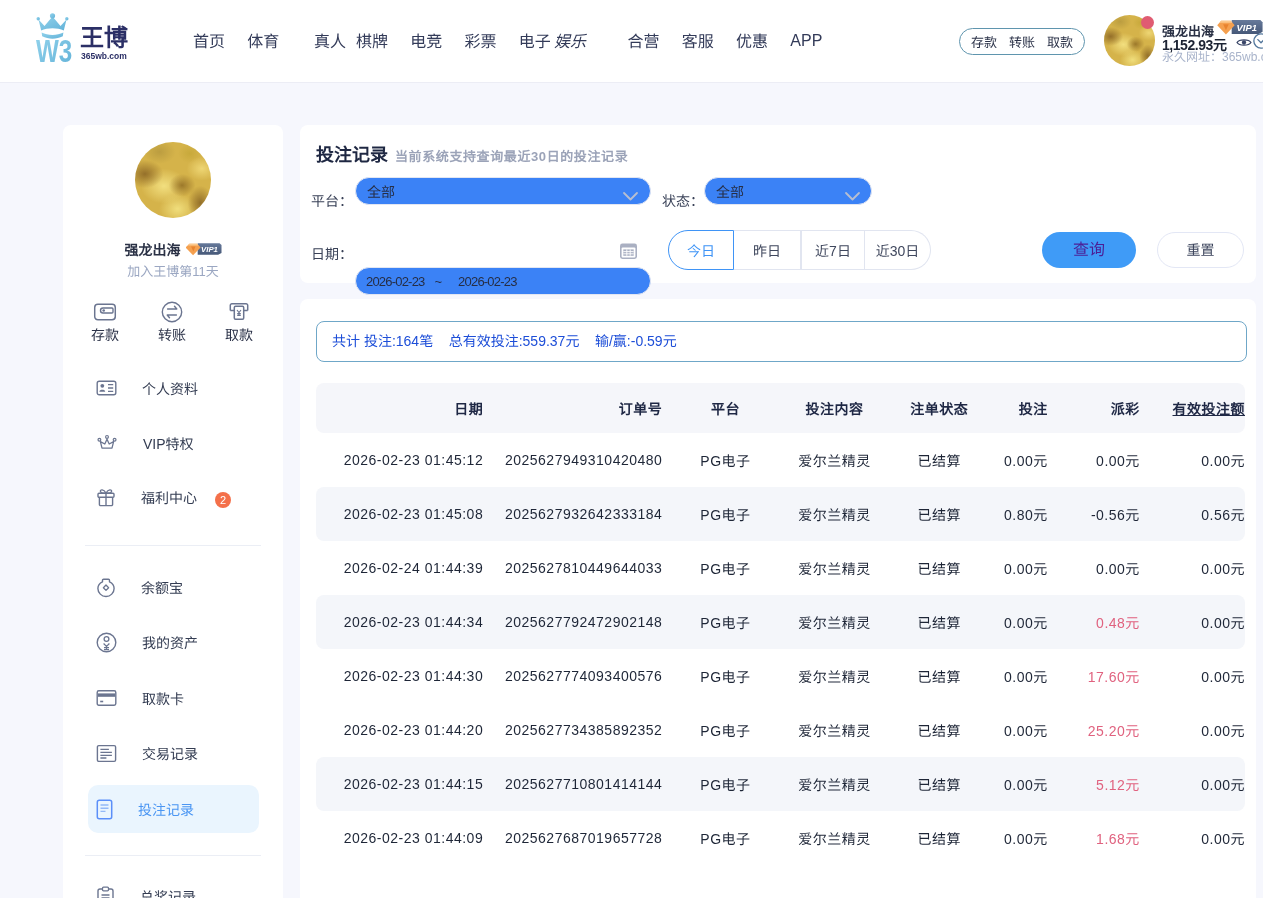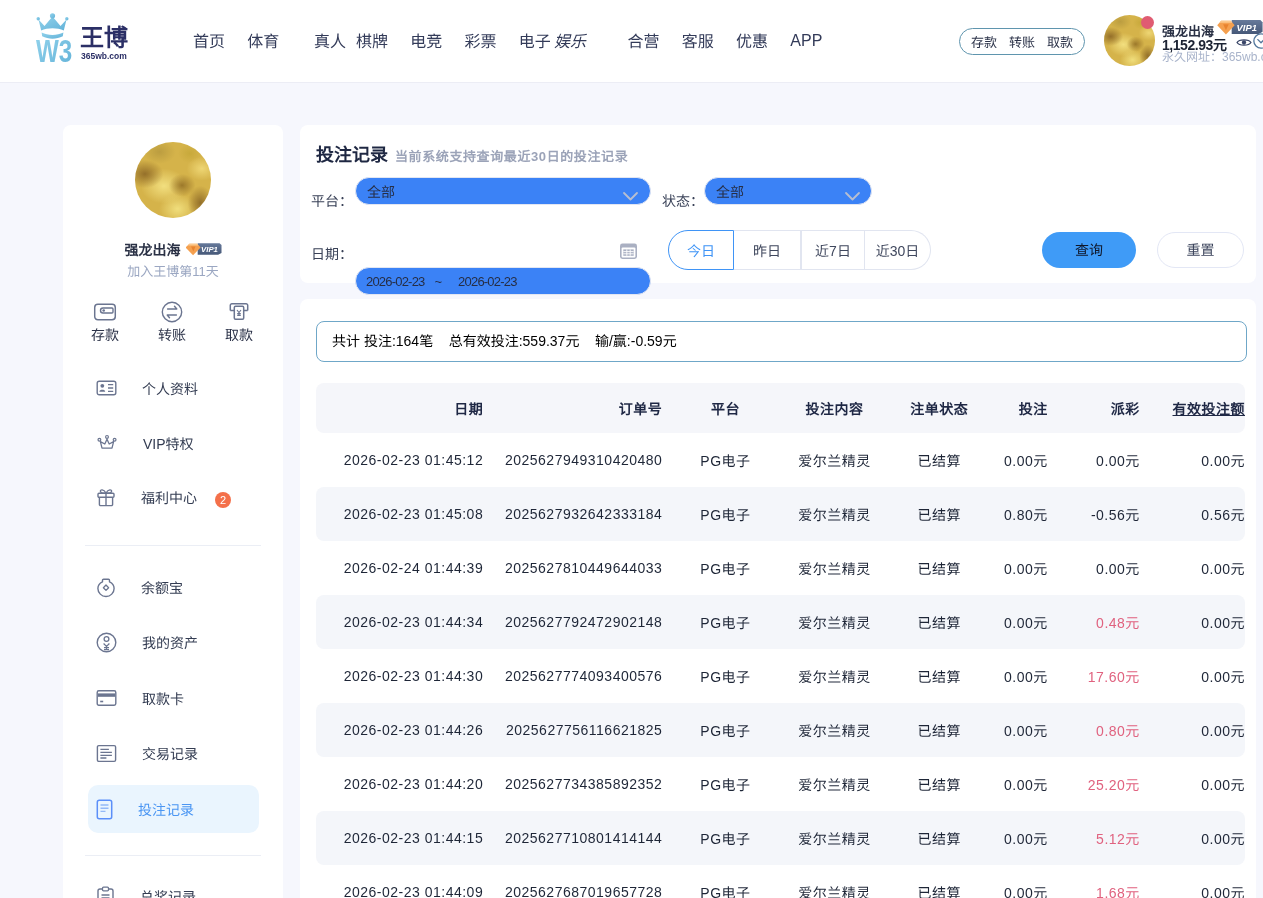--- a/index.html
+++ b/index.html
@@ -58,24 +58,24 @@
 #card2 { position:absolute; left:300px; top:299px; width:956px; height:620px; background:#fff; border-radius:8px; }
 #title { position:absolute; left:316px; top:140px; font-size:18px; font-weight:bold; color:#1e2742; }
 #subtitle { position:absolute; left:395px; top:146px; font-size:13px; color:#9ba3b8; letter-spacing:0.6px;font-weight:bold; }
 .flabel { position:absolute; font-size:14px; color:#3a4258; }
 .select { position:absolute; height:28px; background:#3b82f6; border:1px solid #e2e6f2; border-radius:20px; font-size:14px; color:#262e45; display:flex; align-items:center; padding-left:11px; }
 .qbtn { position:absolute; top:230px; height:40px; border:1px solid #e1e5f0; background:#fff; font-size:14px; color:#40485e; display:flex; align-items:center; justify-content:center; }
 #q1 { left:668px; width:66px; border-radius:20px 0 0 20px; border:1px solid #3f94f6; color:#3f94f6; z-index:2; }
 #q2 { left:734px; width:67px; border-left:none; }
 #q3 { left:801px; width:64px; }
 #q4 { left:865px; width:66px; border-left:none; border-radius:0 20px 20px 0; }
-#btn-query { position:absolute; left:1042px; top:232px; width:94px; height:36px; background:#3f9bf7; border-radius:18px; color:#0f172a; font-size:14px; text-align:center; line-height:36px; }
+#btn-query { position:absolute; left:1042px; top:232px; width:94px; height:36px; background:#3f9bf7; border-radius:18px; color:#4c1d95; font-size:16px; text-align:center; line-height:36px; }
 #btn-reset { position:absolute; left:1157px; top:232px; width:87px; height:36px; background:#fff; border:1px solid #e3e7f5; border-radius:18px; color:#3c445c; font-size:14px; text-align:center; line-height:34px; }
 
-#summary { position:absolute; left:316px; top:321px; width:931px; height:41px; border:1px solid #6fa7c8; border-radius:8px; font-size:14px; color:#000000; line-height:39px; padding-left:15px; background:#fff; }
+#summary { position:absolute; left:316px; top:321px; width:931px; height:41px; border:1px solid #6fa7c8; border-radius:8px; font-size:14px; color:#1d4ed8; line-height:39px; padding-left:15px; background:#fff; }
 
 
 #tbl { position:absolute; left:316px; top:383px; width:929px; border-collapse:collapse; table-layout:fixed; font-size:14px; color:#1e2637; letter-spacing:0.5px; }
 #tbl th { font-weight:bold; height:50px; background:#f5f6fa; color:#1f2845; }
 #tbl td { height:54px; white-space:nowrap; }
 #tbl tr.alt td { background:#f4f6fa; }
 #tbl .r { text-align:right; }
 #tbl .c { text-align:center; }
 #tbl th:first-child { border-radius:8px 0 0 8px; }
 #tbl th:last-child { border-radius:0 8px 8px 0;text-decoration:underline; }
@@ -375,30 +375,20 @@
   <tr>
         <td class="r">2026-02-23 01:44:30</td>
         <td class="r">2025627774093400576</td>
         <td class="c">PG电子</td>
         <td class="c">爱尔兰精灵</td>
         <td class="c">已结算</td>
         <td class="r">0.00元</td>
         <td class="r red">17.60元</td>
         <td class="r">0.00元</td>
       </tr>
-  <tr class="alt">
-        <td class="r">2026-02-23 01:44:26</td>
-        <td class="r">2025627756116621825</td>
-        <td class="c">PG电子</td>
-        <td class="c">爱尔兰精灵</td>
-        <td class="c">已结算</td>
-        <td class="r">0.00元</td>
-        <td class="r red">0.80元</td>
-        <td class="r">0.00元</td>
-      </tr>
   <tr>
         <td class="r">2026-02-23 01:44:20</td>
         <td class="r">2025627734385892352</td>
         <td class="c">PG电子</td>
         <td class="c">爱尔兰精灵</td>
         <td class="c">已结算</td>
         <td class="r">0.00元</td>
         <td class="r red">25.20元</td>
         <td class="r">0.00元</td>
       </tr>

